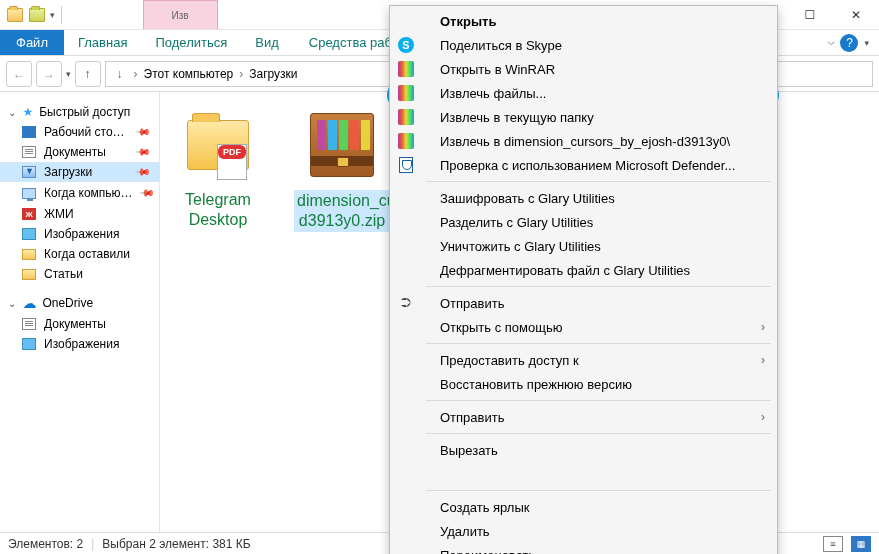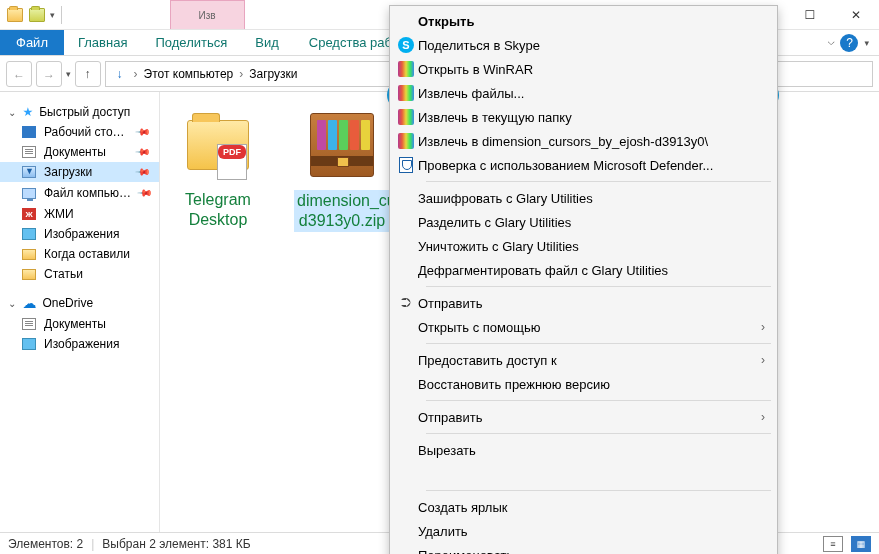--- a/index.html
+++ b/index.html
@@ -4,21 +4,21 @@
 <style>
 * { box-sizing: border-box; margin: 0; padding: 0; font-family: "Segoe UI", Tahoma, sans-serif; }
 body { width: 879px; height: 554px; background: #fff; overflow: hidden; position: relative; font-size: 12px; }
 
 
 .titlebar { height: 30px; display: flex; align-items: center; background: #fff; border-bottom: 1px solid #e5e5e5; }
 .qat { display: flex; align-items: center; gap: 4px; padding: 0 6px; }
 .qat-icon { width: 18px; height: 18px; display: flex; align-items: center; justify-content: center; }
 .folder-ico { width: 16px; height: 14px; background: linear-gradient(#ffe9a6,#f7c65b); border: 1px solid #d1a13a; border-radius: 1px; position: relative; }
 .folder-ico::before { content:""; position:absolute; top:-3px; left:1px; width:7px; height:3px; background:#f7c65b; border:1px solid #d1a13a; border-bottom:none; border-radius:2px 2px 0 0;}
-.tool-context { margin-left: 100px; height:100%; display:flex; flex-direction:column; align-items:center; justify-content:center; background:#f7d4e0; border:1px solid #e8a5bf; border-bottom:none; padding:0 28px;}
+.tool-context { margin-left: 73px; height:100%; display:flex; flex-direction:column; align-items:center; justify-content:center; background:#f7d4e0; border:1px solid #e8a5bf; border-bottom:none; padding:0 28px;}
 .tool-context .top { font-size:10px; color:#666;}
 .win-controls { margin-left:auto; display:flex; height:100%;}
 .win-btn { width:46px; height:100%; display:flex; align-items:center; justify-content:center; color:#333;}
 
 
 .ribbon { height: 26px; background:#fff; border-bottom:1px solid #dcdcdc; display:flex; align-items:stretch;}
 .ribbon .file-tab { background:#1979ca; color:#fff; padding:0 16px; display:flex; align-items:center; font-size:13px;}
 .ribbon .tab { padding:0 14px; display:flex; align-items:center; color:#0f766e; font-size:13px;}
 .ribbon .help { margin-left:auto; display:flex; align-items:center; gap:6px; padding-right:10px; color:#1979ca;}
 .help-circle { width:18px; height:18px; border-radius:50%; background:#1979ca; color:#fff; display:flex; align-items:center; justify-content:center; font-size:12px;}
@@ -70,21 +70,21 @@
 .rar-thumb .belt::after{content:"";position:absolute;left:50%;top:1px;width:10px;height:8px;margin-left:-5px;background:#f0c04c;border:1px solid #7a431a;}
 
 
 .status { height:22px; border-top:1px solid #dcdcdc; display:flex; align-items:center; padding:0 8px; font-size:12px; color:#333; gap:8px;}
 .status .spacer{flex:1;}
 .viewbtn{ width:20px;height:16px;border:1px solid #888; display:inline-flex;align-items:center;justify-content:center; font-size:9px;}
 .viewbtn.active{ background:#2f78c6; border-color:#2f78c6; color:#fff;}
 
 
 .ctx { position:absolute; left:389px; top:5px; width:389px; background:#f5f5f5; border:1px solid #bdbdbd; box-shadow:0 4px 10px rgba(0,0,0,.25); z-index:100; padding:3px 2px 6px;}
-.ctx .row{ display:flex; align-items:center; height:24px; padding:0 10px 0 4px; gap:2px;}
+.ctx .row{ display:flex; align-items:center; height:24px; padding:0 10px 0 4px; gap:24px;}
 .ctx .ico{ width:20px; height:20px; display:flex; align-items:center; justify-content:center; flex-shrink:0;}
 .ctx .txt{ flex:1; white-space:nowrap; overflow:hidden; text-overflow:ellipsis; font-size:13px; }
 .ctx .arrow{ color:#666; font-size:12px;}
 .ctx .sep{ height:1px; background:#d9d9d9; margin:4px 4px 4px 34px;}
 .ctx .bold{ font-weight:700;}
 .highlight{ position:absolute; border:4px solid #1aa0e0; border-radius:18px; pointer-events:none;}
 
 .skype-ico{ width:16px;height:16px;border-radius:50%;background:#00aff0;color:#fff;display:flex;align-items:center;justify-content:center;font-size:11px;font-weight:bold;}
 .rar-ico{ width:16px;height:16px; background:linear-gradient(90deg,#b53a8e,#e85c3c,#e8d83c,#3ce85c,#3c8ae8); border-radius:2px;}
 .shield-ico{ width:14px;height:16px; background:#fff; border:1px solid #1a5fa5; position:relative;}
@@ -164,21 +164,21 @@
         </div>
       <div class="side-item active">
           <span class="sq dl-ico"></span>
           <span>Загрузки</span>
           <span class="pin">📌</span>
         </div>
       <div class="side-item">
           <span class="bc-icon">
             <span class="monitor-ico"></span>
           </span>
-          <span>Файл компью…</span>
+          <span>Когда компью…</span>
           <span class="pin">📌</span>
         </div>
       <div class="side-item">
           <span class="sq red-ico">Ж</span>
           <span>ЖМИ</span>
         </div>
       <div class="side-item">
           <span class="sq img-ico"></span>
           <span>Изображения</span>
         </div>

